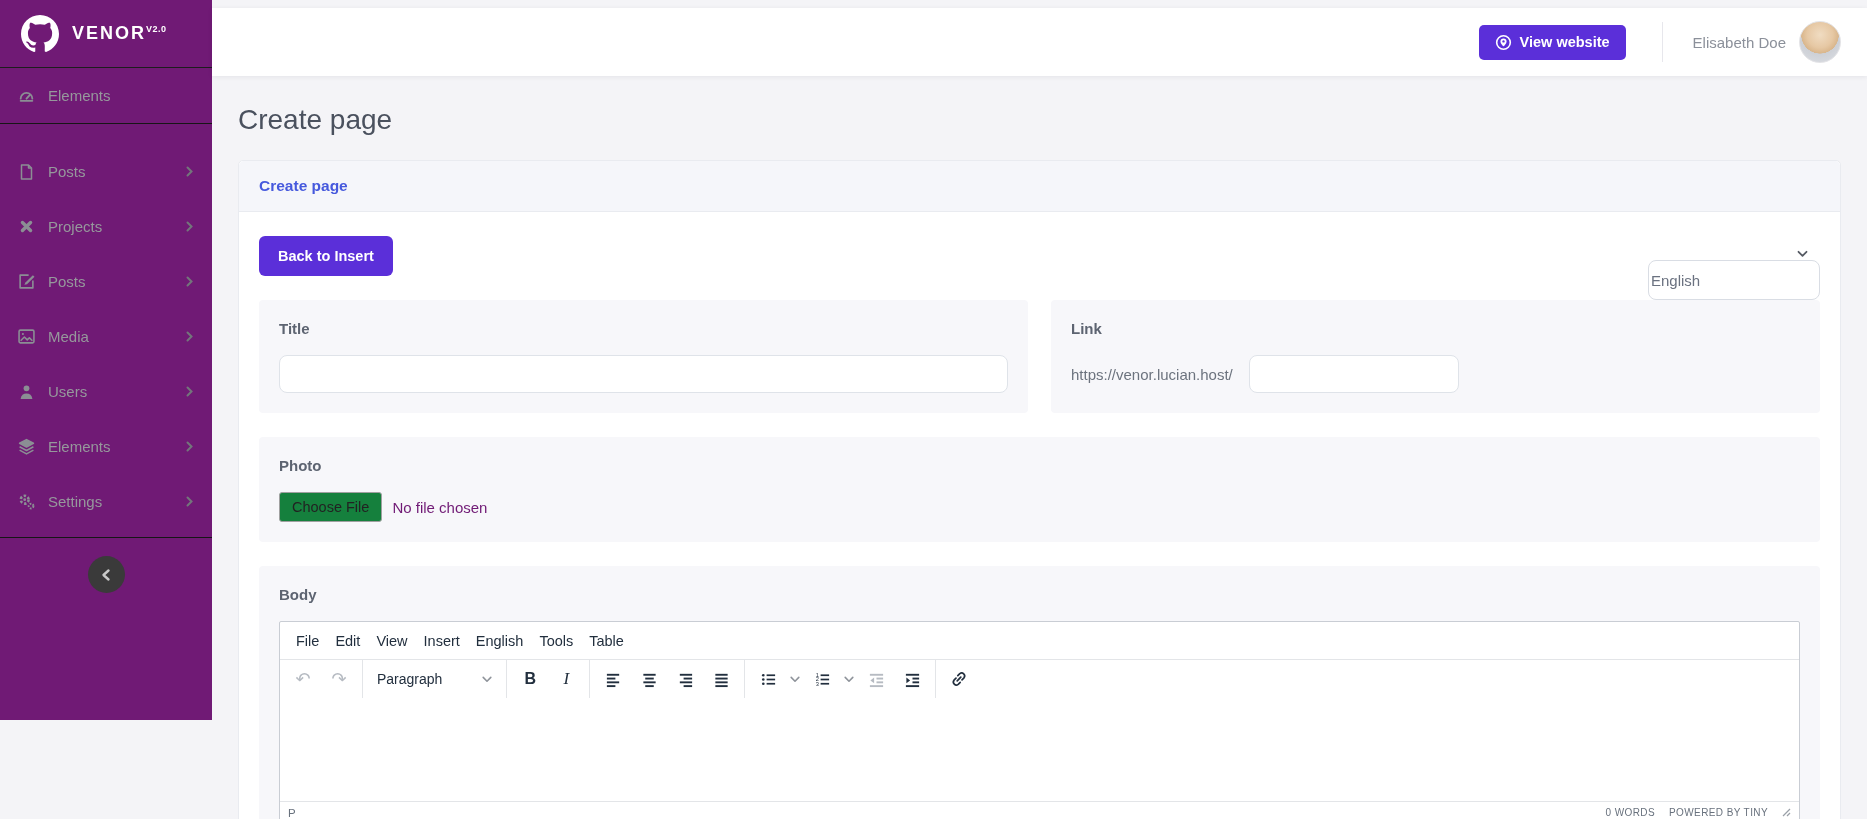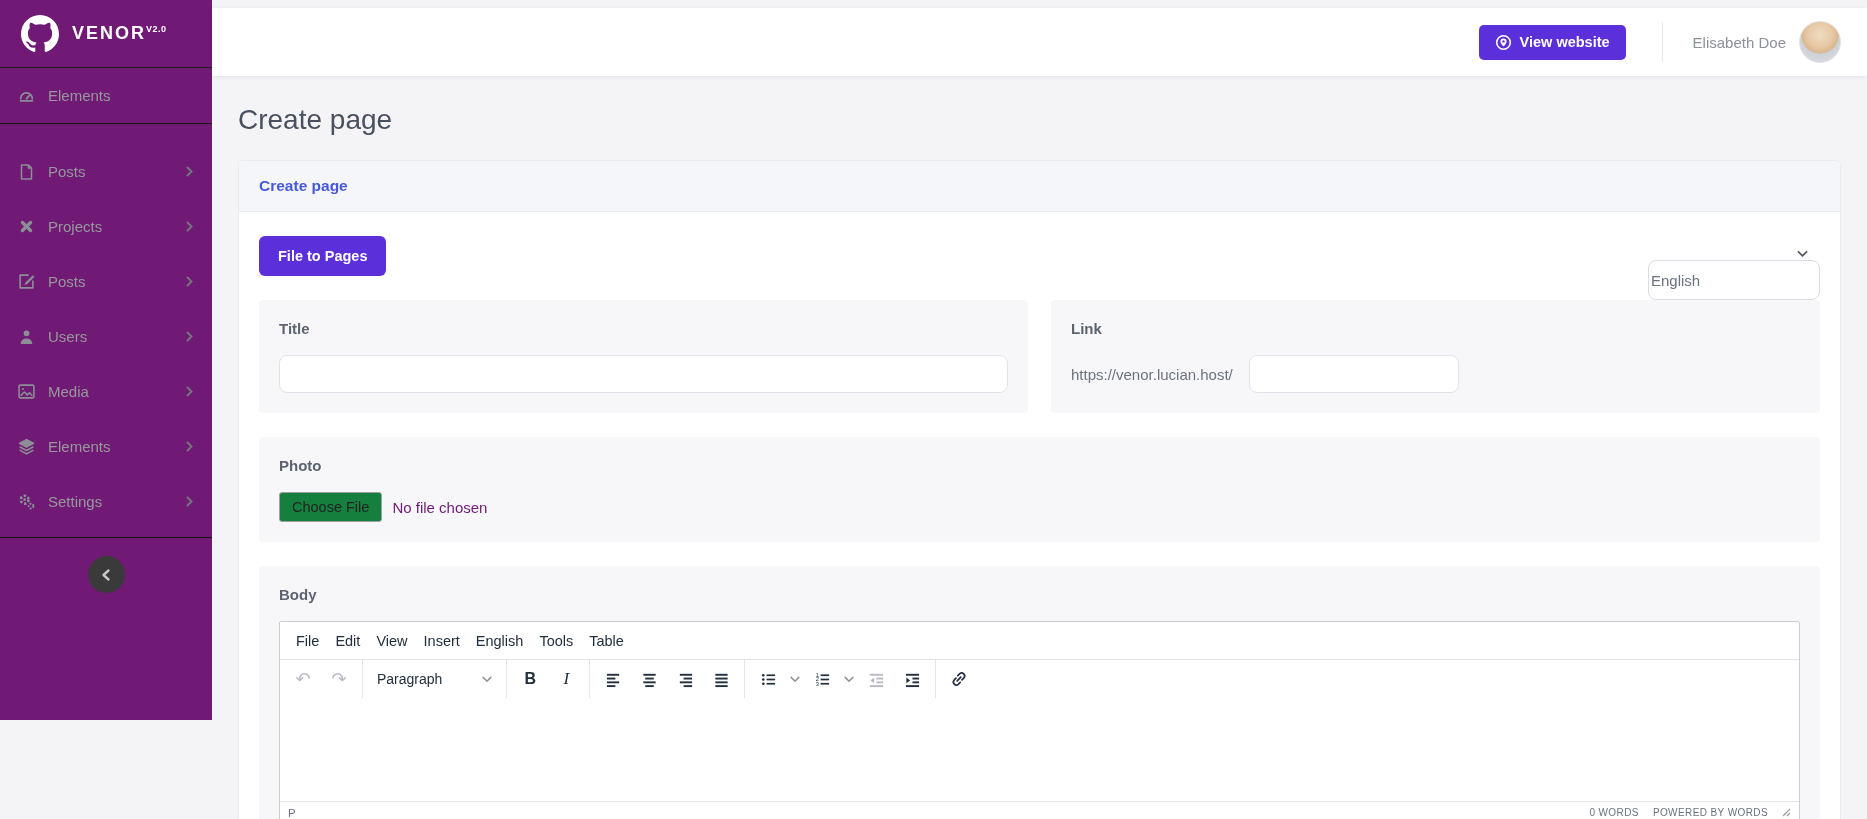--- a/index.html
+++ b/index.html
@@ -138,41 +138,41 @@
         </span>
         <span>Posts</span>
         <span class="chev">
             <svg width="9" height="11" viewBox="0 0 9 11" fill="none" stroke="currentColor" stroke-width="2" stroke-linecap="round">
               <path d="M2.5 1.5l4 4-4 4"></path>
             </svg>
           </span>
       </div>
       <div class="side-item">
         <span class="s-icon">
-          <svg width="15" height="16" viewBox="0 0 14 15" fill="currentColor">
-              <circle cx="7" cy="4" r="2.7"></circle>
-              <path d="M1.5 14c.4-3.3 2.5-5 5.5-5s5.1 1.7 5.5 5z"></path>
-            </svg>
-        </span>
-        <span>Users</span>
-        <span class="chev">
-            <svg width="9" height="11" viewBox="0 0 9 11" fill="none" stroke="currentColor" stroke-width="2" stroke-linecap="round">
-              <path d="M2.5 1.5l4 4-4 4"></path>
-            </svg>
-          </span>
-      </div>
-      <div class="side-item">
-        <span class="s-icon">
           <svg width="17" height="15" viewBox="0 0 16 14" fill="none" stroke="currentColor" stroke-width="1.5" stroke-linejoin="round">
               <rect x="1" y="1" width="14" height="12" rx="1.2"></rect>
               <circle cx="4.6" cy="4.6" r="1" fill="currentColor" stroke="none"></circle>
               <path d="M2.5 11l3.5-3.5 2.7 2.7 2-2 2.8 2.8"></path>
             </svg>
         </span>
         <span>Media</span>
+        <span class="chev">
+            <svg width="9" height="11" viewBox="0 0 9 11" fill="none" stroke="currentColor" stroke-width="2" stroke-linecap="round">
+              <path d="M2.5 1.5l4 4-4 4"></path>
+            </svg>
+          </span>
+      </div>
+      <div class="side-item">
+        <span class="s-icon">
+          <svg width="15" height="16" viewBox="0 0 14 15" fill="currentColor">
+              <circle cx="7" cy="4" r="2.7"></circle>
+              <path d="M1.5 14c.4-3.3 2.5-5 5.5-5s5.1 1.7 5.5 5z"></path>
+            </svg>
+        </span>
+        <span>Users</span>
         <span class="chev">
             <svg width="9" height="11" viewBox="0 0 9 11" fill="none" stroke="currentColor" stroke-width="2" stroke-linecap="round">
               <path d="M2.5 1.5l4 4-4 4"></path>
             </svg>
           </span>
       </div>
       <div class="side-item">
         <span class="s-icon">
           <svg width="17" height="17" viewBox="0 0 16 16" fill="none" stroke="currentColor" stroke-width="1.5" stroke-linejoin="round">
               <path d="M8 1.5L14.5 5 8 8.5 1.5 5z" fill="currentColor"></path>
@@ -230,21 +230,21 @@
   </div>
 
   <div class="content">
     <div class="page-title">Create page</div>
 
     <div class="card">
       <div class="card-header">Create page</div>
       <div class="card-body">
 
         <div class="actions-row">
-          <button class="btn-back">File to Pages</button>
+          <button class="btn-back">Back to Insert</button>
           <div class="select-wrap">
             <select>
               <option>English</option>
             </select>
             <span class="select-chev">
                 <svg width="11" height="8" viewBox="0 0 11 8" fill="none" stroke="currentColor" stroke-width="1.8" stroke-linecap="round" stroke-linejoin="round">
                   <path d="M1.5 1.8l4 4 4-4"></path>
                 </svg>
               </span>
           </div>
@@ -399,21 +399,21 @@
                   </span>
               </div>
             </div>
 
             <div class="edit-area"></div>
 
             <div class="statusbar">
               <span class="elem-path">P</span>
               <span class="status-right">
                 <span>0 WORDS</span>
-                <span>POWERED BY WORDS</span>
+                <span>POWERED BY TINY</span>
                 <span class="resize-handle">
                     <svg width="9" height="9" viewBox="0 0 9 9" stroke="#9aa0a8" stroke-width="1.2">
                       <path d="M8 1L1 8"></path>
                       <path d="M8 5L5 8"></path>
                     </svg>
                   </span>
               </span>
             </div>
           </div>
 

